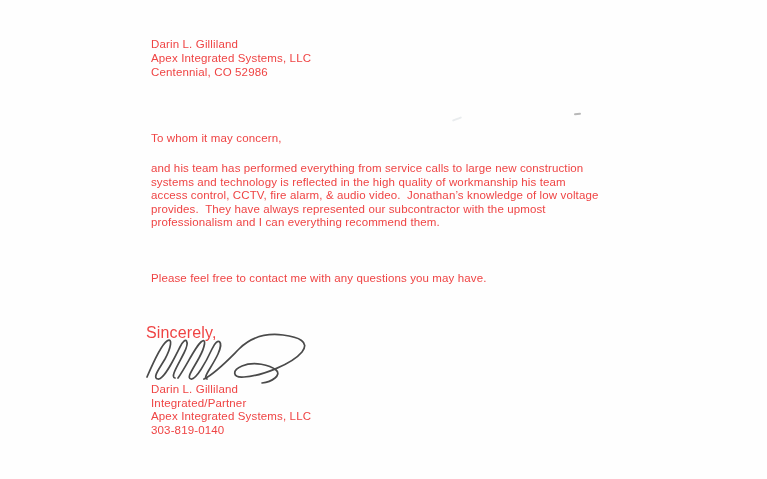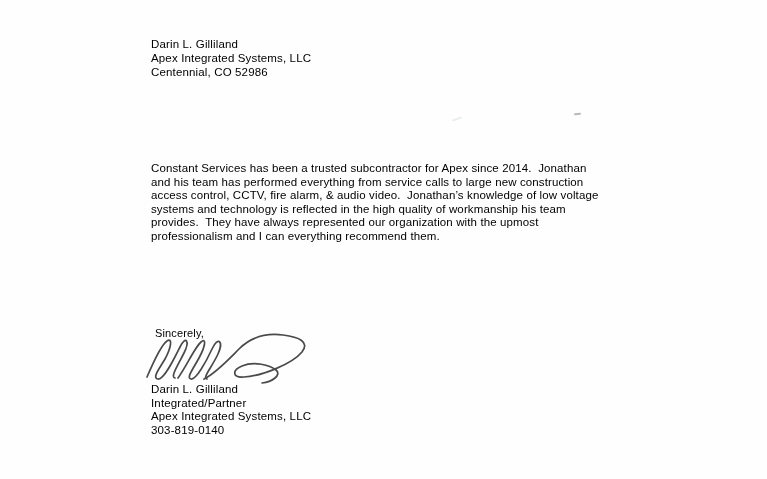--- a/index.html
+++ b/index.html
@@ -7,21 +7,21 @@
     padding: 0;
     background: #ffffff;
   }
   .page {
     position: relative;
     width: 767px;
     height: 479px;
     background: #fefefe;
     overflow: hidden;
     font-family: "Liberation Sans", "DejaVu Sans", sans-serif;
-    color: #000000;
+    color: #ef4444;
     text-decoration: underline;
     -webkit-font-smoothing: antialiased;
   }
   .textline {
     white-space: pre-wrap;
   }
   .sender-block {
     position: absolute;
     left: 151px;
     top: 37px;
@@ -48,23 +48,23 @@
   .closing-paragraph {
     position: absolute;
     left: 151px;
     top: 271px;
     font-size: 11.5px;
     line-height: 14px;
     letter-spacing: 0.12px;
   }
   .valediction {
     position: absolute;
-    left: 155px;
+    left: 146px;
     top: 326px;
-    font-size: 11px;
+    font-size: 16px;
     line-height: 14px;
     letter-spacing: 0.15px;
   }
   .signature-svg {
     position: absolute;
     left: 143px;
     top: 332px;
     width: 175px;
     height: 52px;
   }
@@ -101,30 +101,31 @@
 <body>
 
 <div class="page">
 
   <div class="sender-block">
     <div class="textline">Darin L. Gilliland</div>
     <div class="textline">Apex Integrated Systems, LLC</div>
     <div class="textline">Centennial, CO 52986</div>
   </div>
 
+  <div class="salutation textline">To whom it may concern,</div>
 
   <div class="body-paragraph">
-    <div class="textline">Constant Services has been a trusted subcontractor for Apex since 2014.  Jonathan</div>
     <div class="textline">and his team has performed everything from service calls to large new construction</div>
+    <div class="textline">systems and technology is reflected in the high quality of workmanship his team</div>
     <div class="textline">access control, CCTV, fire alarm, &amp; audio video.  Jonathan’s knowledge of low voltage</div>
-    <div class="textline">systems and technology is reflected in the high quality of workmanship his team</div>
-    <div class="textline">provides.  They have always represented our organization with the upmost</div>
+    <div class="textline">provides.  They have always represented our subcontractor with the upmost</div>
     <div class="textline">professionalism and I can everything recommend them.</div>
   </div>
 
+  <div class="closing-paragraph textline">Please feel free to contact me with any questions you may have.</div>
 
   <div class="valediction textline">Sincerely,</div>
 
   <svg class="signature-svg" viewBox="0 0 175 52" fill="none" xmlns="http://www.w3.org/2000/svg">
     <g stroke="#4a4a4a" stroke-width="1.7" stroke-linecap="round" fill="none">
       <path d="M4,45 C10,31 18,13 24,9 C30,5 28,16 22,27 C16,37 9,46 15,47 C21,48 31,27 37,15 C43,3 47,9 41,21 C35,33 27,45 32,46"></path>
       <path d="M35,46 C43,35 52,15 58,10 C64,5 62,15 56,26 C50,37 43,46 48,47 C53,48 63,30 69,17 C75,4 81,9 75,22 C69,35 59,46 64,47"></path>
       <path d="M61,47 C73,41 86,27 96,17 C108,5 124,1 140,3 C156,5 167,10 159,20 C149,32 119,44 101,45 C89,46 89,38 99,34 C111,29 127,33 133,38 C139,43 129,50 119,51"></path>
     </g>
   </svg>

